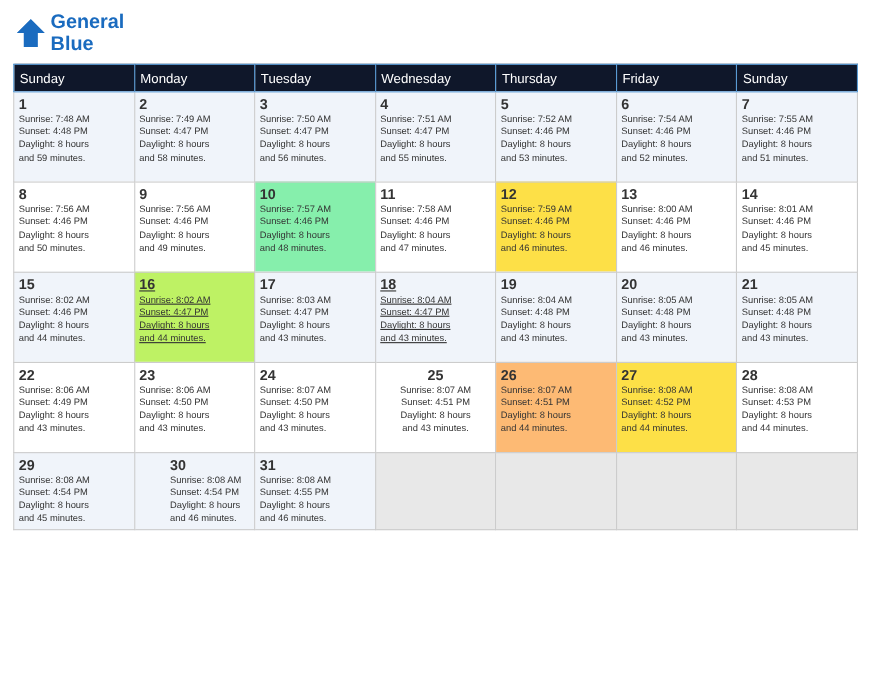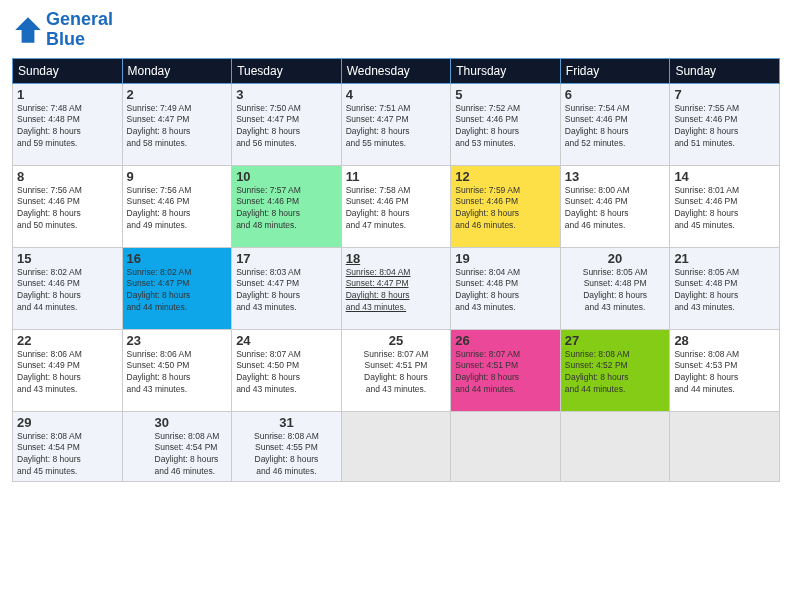--- a/index.html
+++ b/index.html
@@ -188,37 +188,37 @@
           <td style="background: rgb(255, 255, 255);">
             <span class="day-num">14</span>
             <div class="day-info">Sunrise: 8:01 AM<br>Sunset: 4:46 PM<br>Daylight: 8 hours<br>and 45 minutes.</div>
           </td>
         </tr>
         <tr>
           <td style="background: rgb(240, 244, 250);">
             <span class="day-num">15</span>
             <div class="day-info">Sunrise: 8:02 AM<br>Sunset: 4:46 PM<br>Daylight: 8 hours<br>and 44 minutes.</div>
           </td>
-          <td style="background: #0ea5e9;">
+          <td style="background: #bef264; text-decoration: underline;">
             <span class="day-num">16</span>
             <div class="day-info">Sunrise: 8:02 AM<br>Sunset: 4:47 PM<br>Daylight: 8 hours<br>and 44 minutes.</div>
           </td>
           <td style="background: rgb(240, 244, 250);">
             <span class="day-num">17</span>
             <div class="day-info">Sunrise: 8:03 AM<br>Sunset: 4:47 PM<br>Daylight: 8 hours<br>and 43 minutes.</div>
           </td>
           <td style="background: rgb(240, 244, 250); text-decoration: underline;">
             <span class="day-num">18</span>
             <div class="day-info">Sunrise: 8:04 AM<br>Sunset: 4:47 PM<br>Daylight: 8 hours<br>and 43 minutes.</div>
           </td>
           <td style="background: rgb(240, 244, 250);">
             <span class="day-num">19</span>
             <div class="day-info">Sunrise: 8:04 AM<br>Sunset: 4:48 PM<br>Daylight: 8 hours<br>and 43 minutes.</div>
           </td>
-          <td style="background: rgb(240, 244, 250); text-align: center;">
+          <td style="background: rgb(240, 244, 250);">
             <span class="day-num">20</span>
             <div class="day-info">Sunrise: 8:05 AM<br>Sunset: 4:48 PM<br>Daylight: 8 hours<br>and 43 minutes.</div>
           </td>
           <td style="background: rgb(240, 244, 250);">
             <span class="day-num">21</span>
             <div class="day-info">Sunrise: 8:05 AM<br>Sunset: 4:48 PM<br>Daylight: 8 hours<br>and 43 minutes.</div>
           </td>
         </tr>
         <tr>
           <td style="background: rgb(255, 255, 255);">
@@ -230,43 +230,43 @@
             <div class="day-info">Sunrise: 8:06 AM<br>Sunset: 4:50 PM<br>Daylight: 8 hours<br>and 43 minutes.</div>
           </td>
           <td style="background: rgb(255, 255, 255);">
             <span class="day-num">24</span>
             <div class="day-info">Sunrise: 8:07 AM<br>Sunset: 4:50 PM<br>Daylight: 8 hours<br>and 43 minutes.</div>
           </td>
           <td style="background: rgb(255, 255, 255); text-align: center;">
             <span class="day-num">25</span>
             <div class="day-info">Sunrise: 8:07 AM<br>Sunset: 4:51 PM<br>Daylight: 8 hours<br>and 43 minutes.</div>
           </td>
-          <td style="background: #ec4899; margin-top: 20px;">
+          <td style="background: #fdba74; margin-top: 20px;">
             <span class="day-num">26</span>
             <div class="day-info">Sunrise: 8:07 AM<br>Sunset: 4:51 PM<br>Daylight: 8 hours<br>and 44 minutes.</div>
           </td>
-          <td style="background: #84cc16;">
+          <td style="background: #fde047;">
             <span class="day-num">27</span>
             <div class="day-info">Sunrise: 8:08 AM<br>Sunset: 4:52 PM<br>Daylight: 8 hours<br>and 44 minutes.</div>
           </td>
           <td style="background: rgb(255, 255, 255);">
             <span class="day-num">28</span>
             <div class="day-info">Sunrise: 8:08 AM<br>Sunset: 4:53 PM<br>Daylight: 8 hours<br>and 44 minutes.</div>
           </td>
         </tr>
         <tr class="last-row">
           <td style="background: rgb(240, 244, 250); margin-left: 30px;">
             <span class="day-num">29</span>
             <div class="day-info">Sunrise: 8:08 AM<br>Sunset: 4:54 PM<br>Daylight: 8 hours<br>and 45 minutes.</div>
           </td>
           <td style="background: rgb(240, 244, 250); padding-left: 32px;">
             <span class="day-num">30</span>
             <div class="day-info">Sunrise: 8:08 AM<br>Sunset: 4:54 PM<br>Daylight: 8 hours<br>and 46 minutes.</div>
           </td>
-          <td style="background: rgb(240, 244, 250); text-align: center;">
+          <td style="background: rgb(240, 244, 250);">
             <span class="day-num">31</span>
             <div class="day-info">Sunrise: 8:08 AM<br>Sunset: 4:55 PM<br>Daylight: 8 hours<br>and 46 minutes.</div>
           </td>
           <td class="empty-cell"></td>
           <td class="empty-cell"></td>
           <td class="empty-cell"></td>
           <td class="empty-cell"></td>
         </tr>
       </tbody>
   </table>

